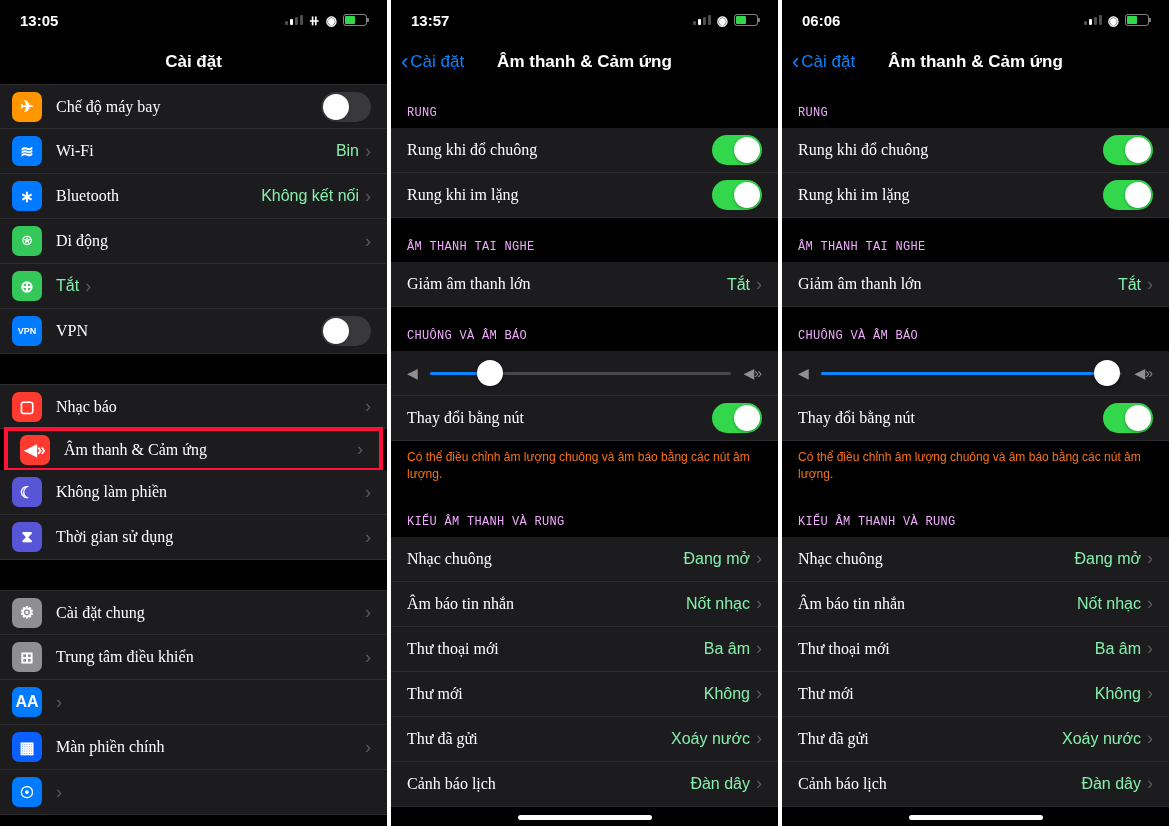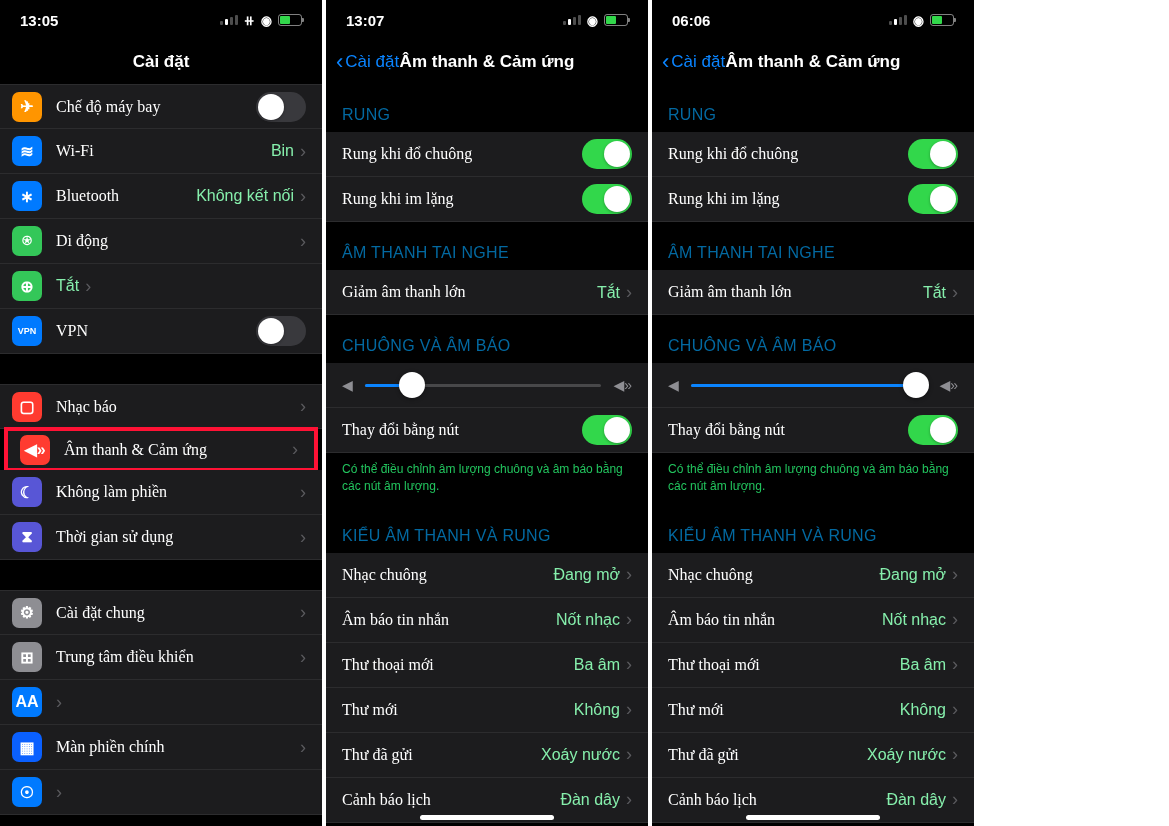--- a/index.html
+++ b/index.html
@@ -5,21 +5,21 @@
 * { margin: 0; padding: 0; box-sizing: border-box; }
 body {
   display: flex;
   gap: 4px;
   background: #fff;
   font-family: -apple-system, BlinkMacSystemFont, "Segoe UI", Arial, sans-serif;
   width: 1169px;
   height: 826px;
 }
 .screen {
-  width: 322px;
+  width: 387px;
   background: #000;
   color: #fff;
   display: flex;
   flex-direction: column;
   overflow: hidden;
 }
 .status-bar {
   height: 40px;
   display: flex;
   justify-content: space-between;
@@ -61,28 +61,29 @@
 .nav-back {
   position: absolute; left: 10px;
   color: #0a84ff;
   display: flex; align-items: center;
   font-weight: 400;
   cursor: pointer;
 }
 .nav-back .chev { font-size: 22px; margin-right: 2px; line-height: 1; }
 .content { flex: 1; overflow-y: hidden; }
 .section-header {
-  color: #0369a1;
-  font-size: 16px;
+  color: #f0abfc;
+  font-size: 12px;
   text-transform: uppercase;
   padding: 22px 16px 8px;
   letter-spacing: 0.3px;
+  font-family: Liberation Mono, monospace;
 }
 .section-footer {
-  color: #22c55e;
+  color: #f97316;
   font-size: 12px;
   padding: 8px 16px 10px;
   line-height: 1.4;
 }
 .row {
   display: flex;
   align-items: center;
   min-height: 45px;
   padding: 0 16px;
   border-bottom: 0.5px solid #2c2c2e;
@@ -271,21 +272,21 @@
         <div class="row with-icon">
           <div class="icon ic-blue" style="font-size: 16px; font-weight: 600; color: rgb(255, 255, 255);">☉</div>
           <span class="chevron">›</span>
         </div>
       </div>
   </div>
 </div>
 
 <div class="screen">
   <div class="status-bar">
-    <span>13:07</span>
+    <span>13:57</span>
     <div class="status-right">
       <div class="signal">
           <span class="b1"></span>
           <span class="b2"></span>
           <span class="b3"></span>
           <span class="b4"></span>
         </div>
       <span class="wifi-icon">◉</span>
       <div class="battery">
           <div class="fill"></div>

